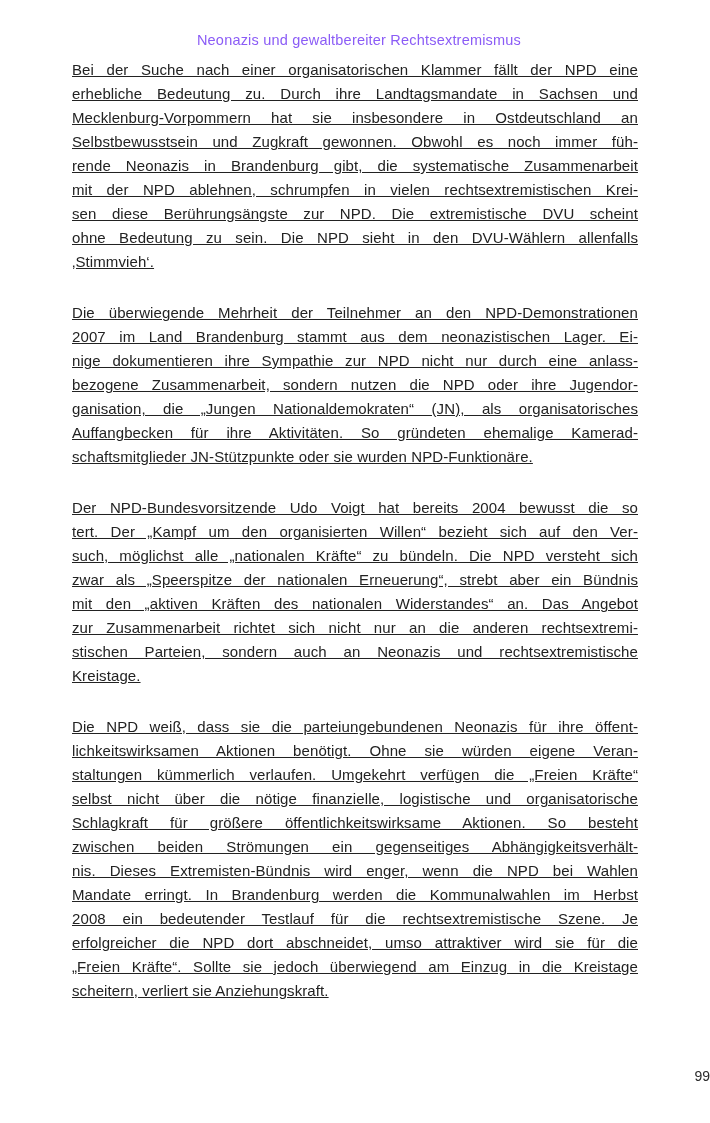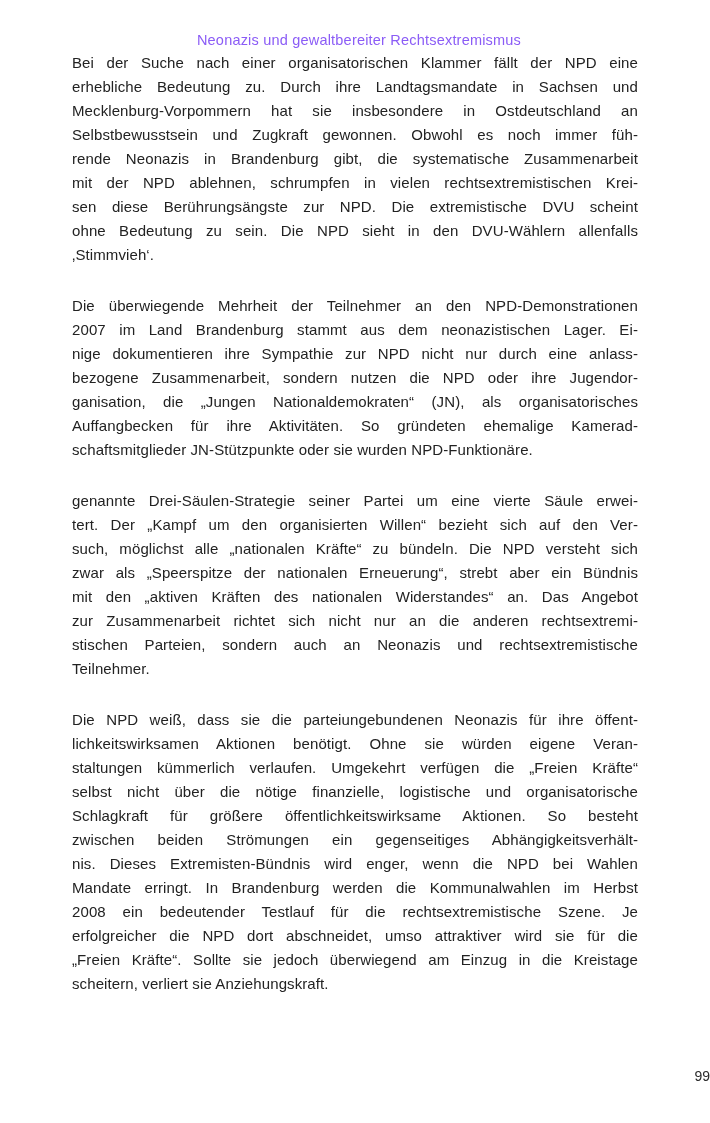--- a/index.html
+++ b/index.html
@@ -22,22 +22,23 @@
     left: 4px;
     width: 100%;
     text-align: center;
     font-size: 14.5px;
     color: #8b5cf6;
     letter-spacing: 0.2px;
   }
   .content {
     position: absolute;
     left: 72px;
-    top: 51px;
+    top: 58px;
     width: 566px;
+    text-decoration: underline;
   }
   .paragraph {
     margin: 0 0 27px 0;
   }
   .paragraph:last-child {
     margin-bottom: 10px;
   }
   .line {
     font-size: 15px;
     line-height: 24px;
@@ -81,28 +82,28 @@
       <div class="paragraph">
         <div class="line">Die überwiegende Mehrheit der Teilnehmer an den NPD-Demonstrationen</div>
         <div class="line">2007 im Land Brandenburg stammt aus dem neonazistischen Lager. Ei-</div>
         <div class="line">nige dokumentieren ihre Sympathie zur NPD nicht nur durch eine anlass-</div>
         <div class="line">bezogene Zusammenarbeit, sondern nutzen die NPD oder ihre Jugendor-</div>
         <div class="line">ganisation, die „Jungen Nationaldemokraten“ (JN), als organisatorisches</div>
         <div class="line">Auffangbecken für ihre Aktivitäten. So gründeten ehemalige Kamerad-</div>
         <div class="line last">schaftsmitglieder JN-Stützpunkte oder sie wurden NPD-Funktionäre.</div>
       </div>
       <div class="paragraph">
-        <div class="line">genannte Drei-Säulen-Strategie seiner Partei um eine vierte Säule erwei-</div>
+        <div class="line">Der NPD-Bundesvorsitzende Udo Voigt hat bereits 2004 bewusst die so</div>
         <div class="line">tert. Der „Kampf um den organisierten Willen“ bezieht sich auf den Ver-</div>
         <div class="line">such, möglichst alle „nationalen Kräfte“ zu bündeln. Die NPD versteht sich</div>
         <div class="line">zwar als „Speerspitze der nationalen Erneuerung“, strebt aber ein Bündnis</div>
         <div class="line">mit den „aktiven Kräften des nationalen Widerstandes“ an. Das Angebot</div>
         <div class="line">zur Zusammenarbeit richtet sich nicht nur an die anderen rechtsextremi-</div>
         <div class="line">stischen Parteien, sondern auch an Neonazis und rechtsextremistische</div>
-        <div class="line last">Teilnehmer.</div>
+        <div class="line last">Kreistage.</div>
       </div>
       <div class="paragraph">
         <div class="line">Die NPD weiß, dass sie die parteiungebundenen Neonazis für ihre öffent-</div>
         <div class="line">lichkeitswirksamen Aktionen benötigt. Ohne sie würden eigene Veran-</div>
         <div class="line">staltungen kümmerlich verlaufen. Umgekehrt verfügen die „Freien Kräfte“</div>
         <div class="line">selbst nicht über die nötige finanzielle, logistische und organisatorische</div>
         <div class="line">Schlagkraft für größere öffentlichkeitswirksame Aktionen. So besteht</div>
         <div class="line">zwischen beiden Strömungen ein gegenseitiges Abhängigkeitsverhält-</div>
         <div class="line">nis. Dieses Extremisten-Bündnis wird enger, wenn die NPD bei Wahlen</div>
         <div class="line">Mandate erringt. In Brandenburg werden die Kommunalwahlen im Herbst</div>

